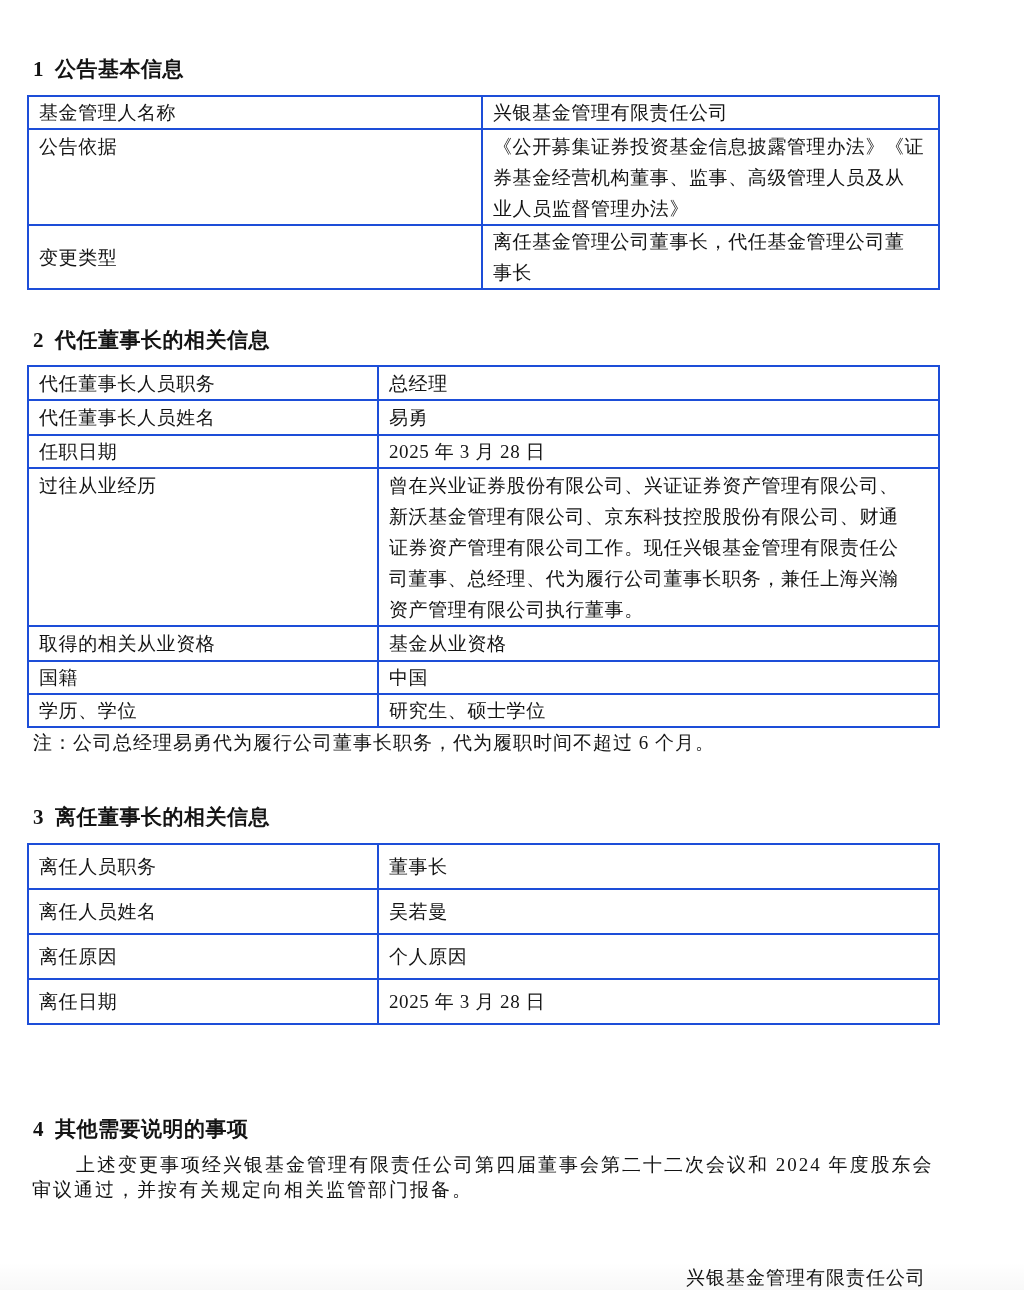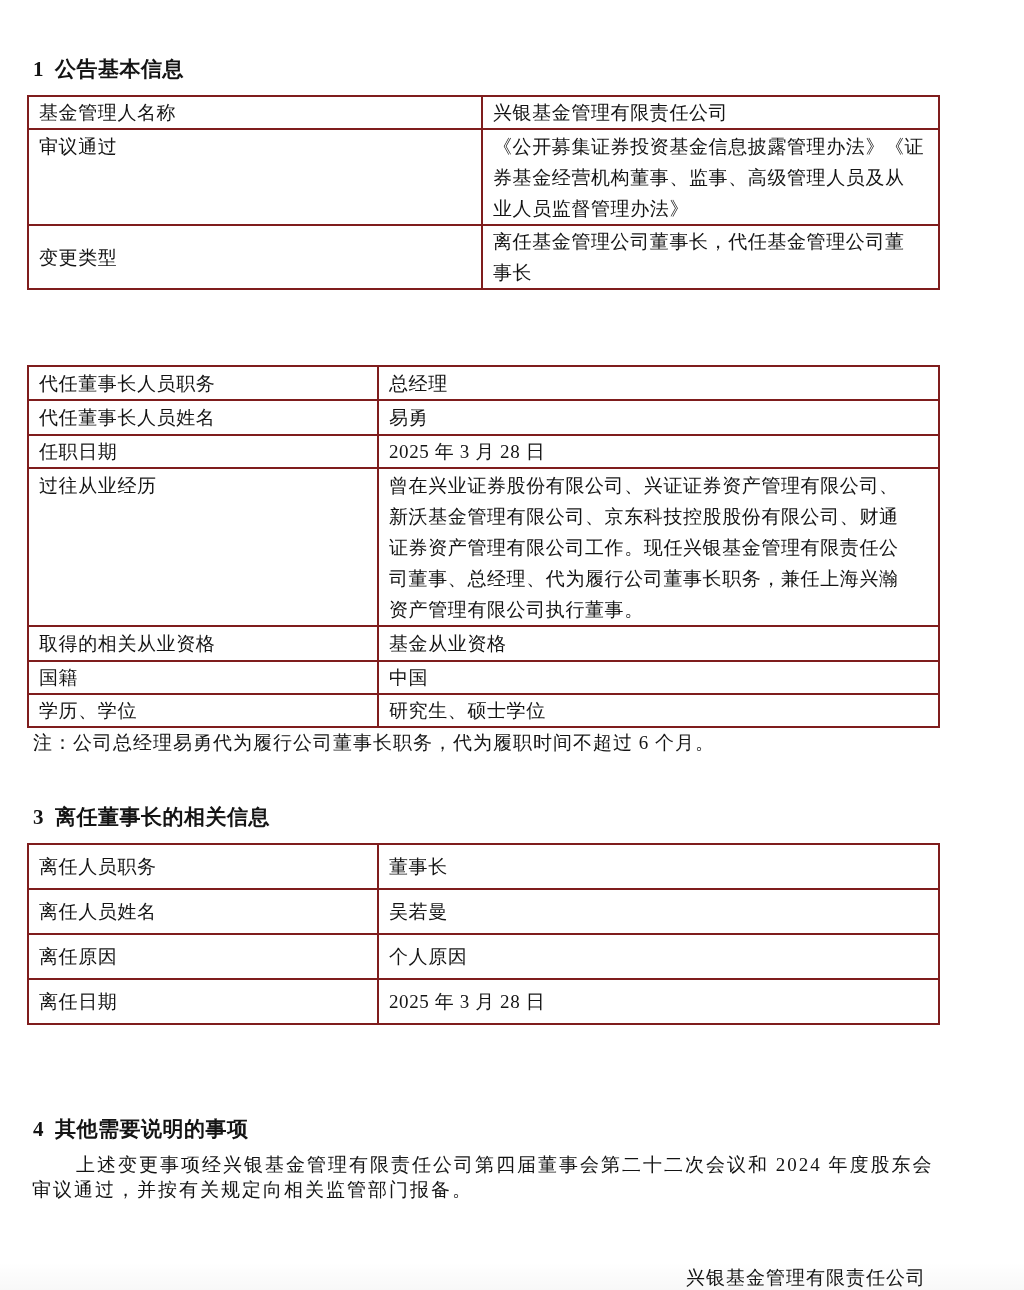--- a/index.html
+++ b/index.html
@@ -31,21 +31,21 @@
   table.info {
     position: absolute;
     left: 27px;
     width: 913px;
     border-collapse: collapse;
     table-layout: fixed;
     font-size: 19px;
     letter-spacing: 0.6px;
   }
   table.info td {
-    border: 2px solid #7f1d1d;
+    border: 2px solid #1d4ed8;
     padding: 0 10px;
     line-height: 31px;
     vertical-align: middle;
     overflow: hidden;
   }
   table.info .val { white-space: pre-line; }
   tr.top-row td { vertical-align: top; padding-top: 1px; }
   table.t3 td { line-height: 30px; }
   .note {
     position: absolute;
@@ -96,33 +96,36 @@
     <colgroup>
         <col style="width:454px">
         <col>
       </colgroup>
     <tbody>
       <tr style="height:31px">
         <td class="lbl">基金管理人名称</td>
         <td class="val">兴银基金管理有限责任公司</td>
       </tr>
       <tr class="top-row" style="height:92px">
-        <td class="lbl">审议通过</td>
+        <td class="lbl">公告依据</td>
         <td class="val">《公开募集证券投资基金信息披露管理办法》《证
 券基金经营机构董事、监事、高级管理人员及从
 业人员监督管理办法》</td>
       </tr>
       <tr style="height:60px">
         <td class="lbl">变更类型</td>
         <td class="val">离任基金管理公司董事长，代任基金管理公司董
 事长</td>
       </tr>
     </tbody>
   </table>
 
+  <div class="sec-title" style="top:283px">
+    <span class="num">2</span><span>代任董事长的相关信息</span>
+  </div>
 
   <table class="info t2" style="top:321px">
     <colgroup>
         <col style="width:350px">
         <col>
       </colgroup>
     <tbody>
       <tr style="height:34px">
         <td class="lbl">代任董事长人员职务</td>
         <td class="val">总经理</td>

